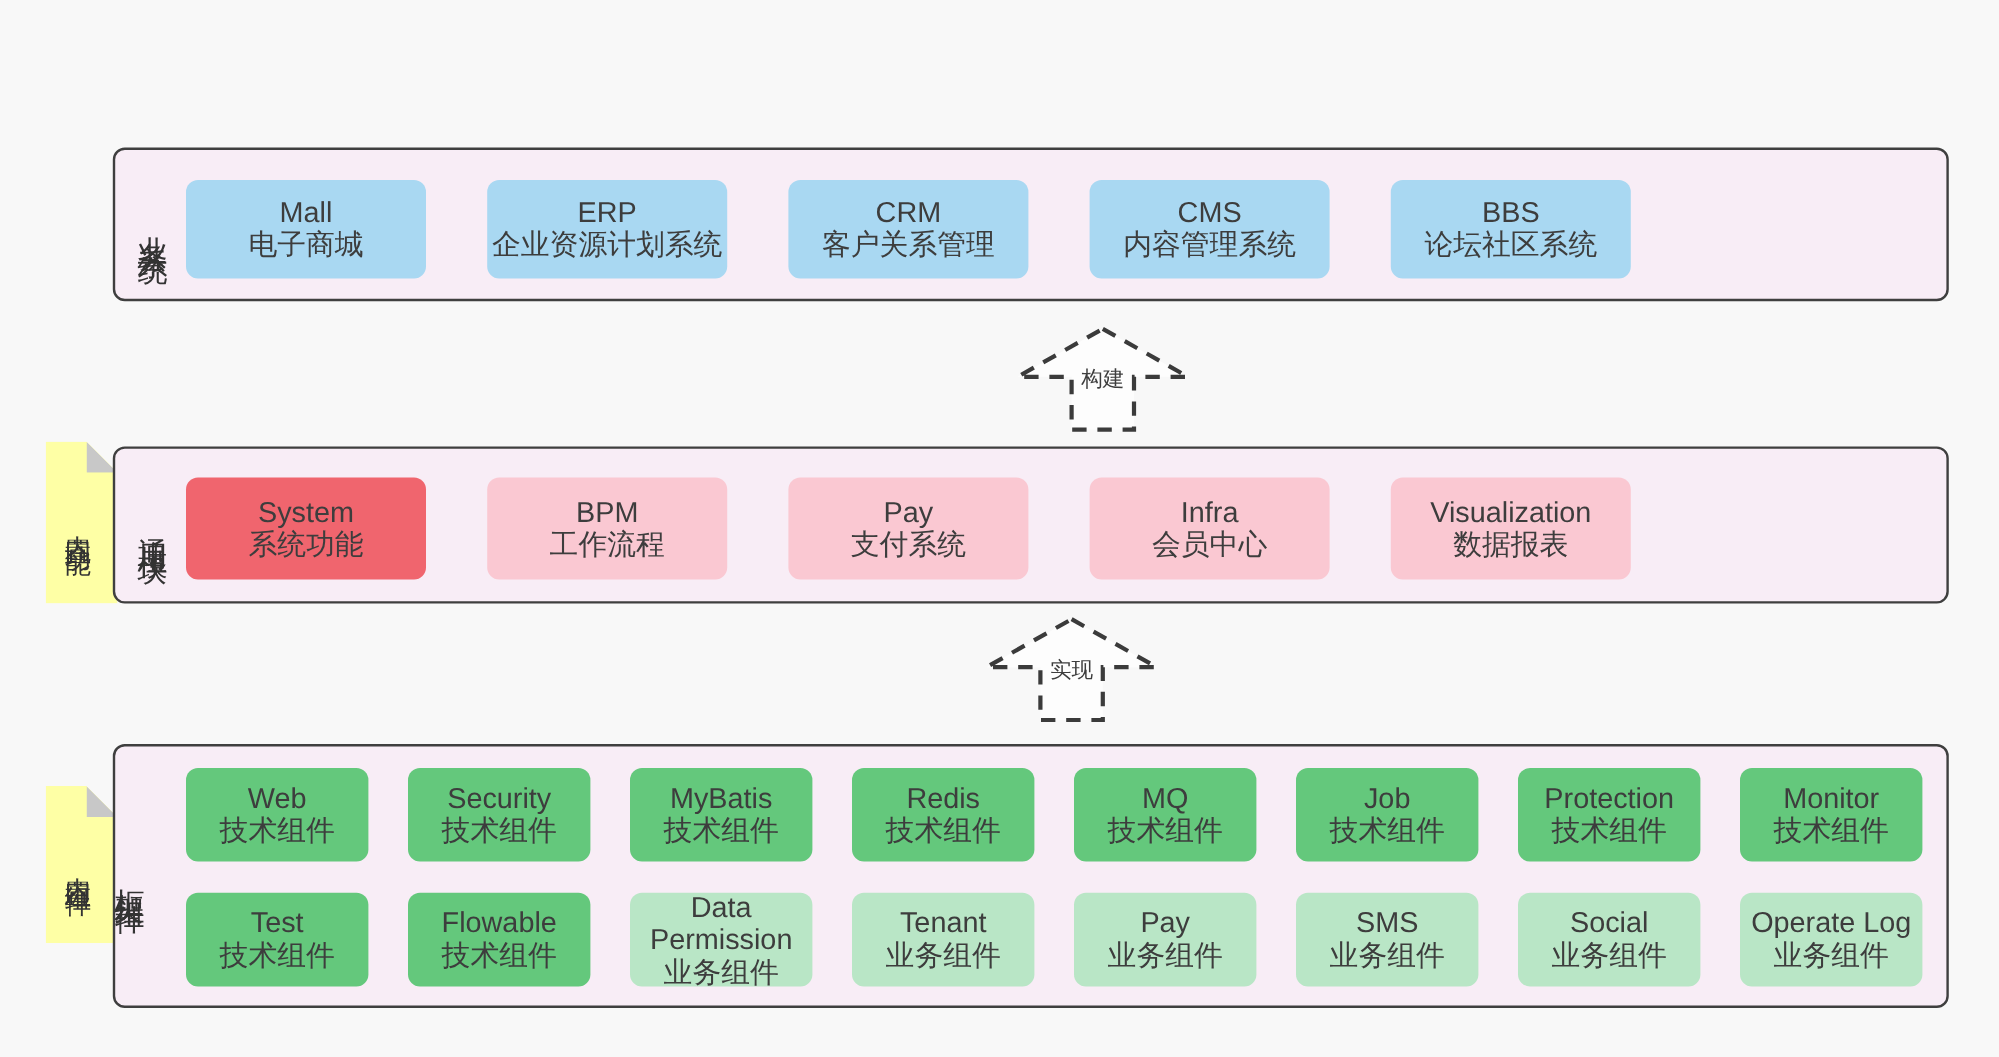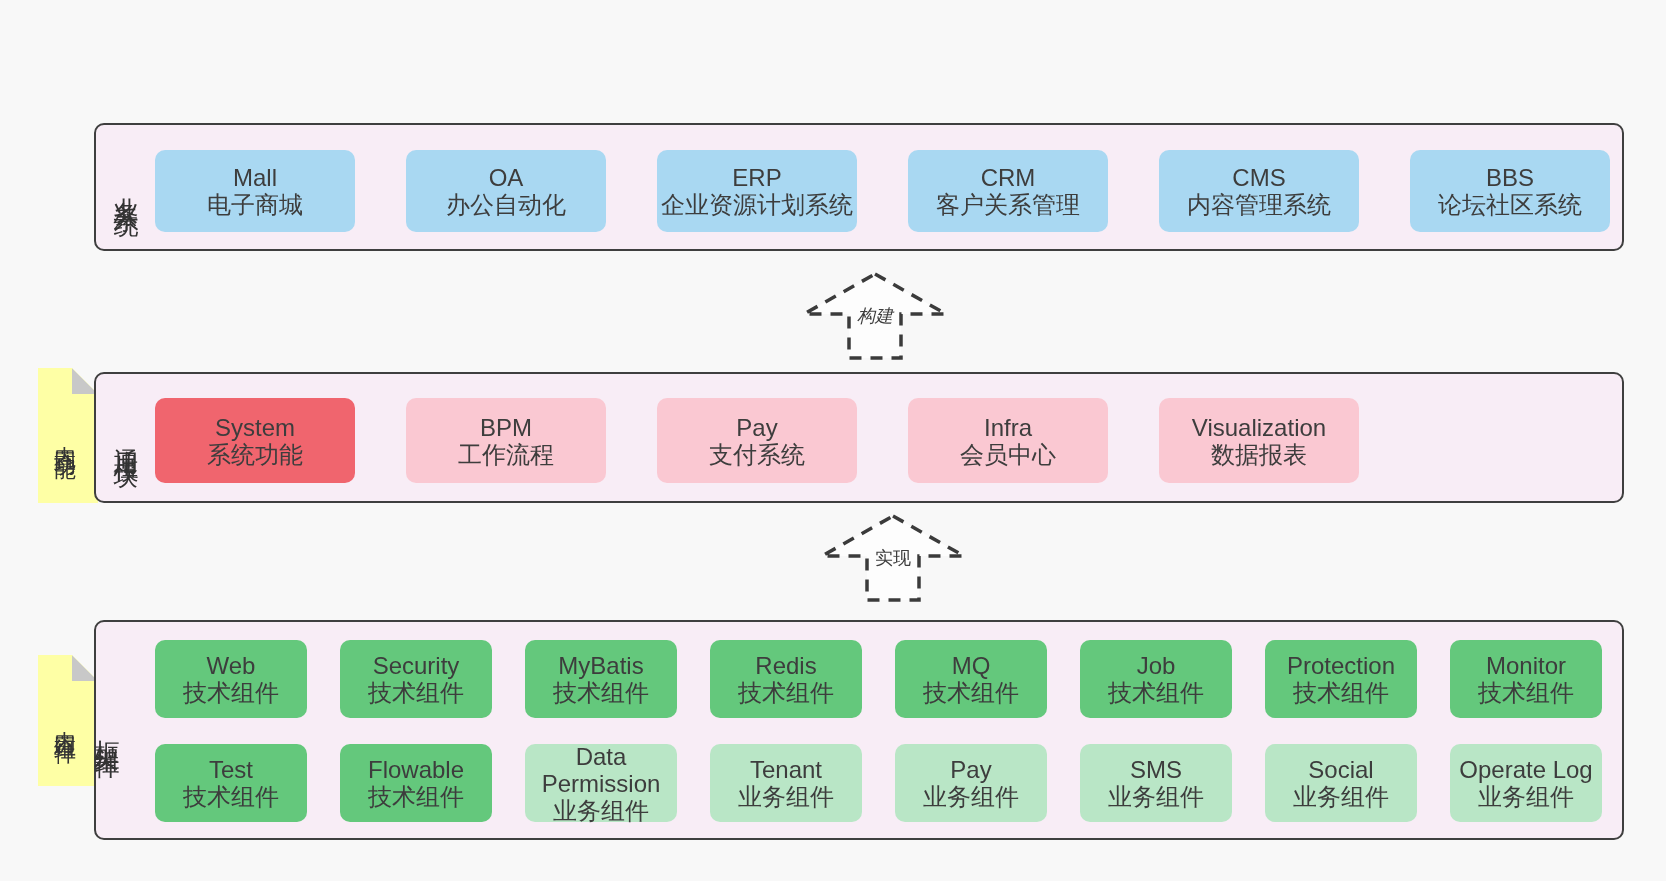--- a/index.html
+++ b/index.html
@@ -79,21 +79,21 @@
   }
   .note .ntext {
     writing-mode: vertical-rl;
     font-size: 22px; letter-spacing: 4px; line-height: 1;
     color: #333;
     margin-right: 6px;
   }
 
   
   .arrow { position: absolute; width: 150px; height: 92px; z-index: 2; }
-  .arrow-build     { left: 800px; top: 270px; font-style: italic; }
+  .arrow-build     { left: 844px; top: 270px; }
   .arrow-implement { left: 818px; top: 512px; }
   .arrow svg { position: absolute; inset: 0; overflow: visible; }
   .arrow .alabel {
     position: absolute; left: 50%; top: 34px;
     transform: translateX(-50%);
     background: #fdfdfd;
     padding: 0 3px;
     font-size: 18px; color: #3d3d3d;
     white-space: nowrap;
   }
@@ -113,24 +113,20 @@
   </div>
 
   <div class="layer layer-business">
     <div class="vlabel">业务系统</div>
     <div class="boxes-row">
       <div class="box box-lg blue">
         <span>Mall</span>
         <span>电子商城</span>
       </div>
       <div class="box box-lg blue">
-        <span>OA</span>
-        <span>办公自动化</span>
-      </div>
-      <div class="box box-lg blue">
         <span>ERP</span>
         <span>企业资源计划系统</span>
       </div>
       <div class="box box-lg blue">
         <span>CRM</span>
         <span>客户关系管理</span>
       </div>
       <div class="box box-lg blue">
         <span>CMS</span>
         <span>内容管理系统</span>

